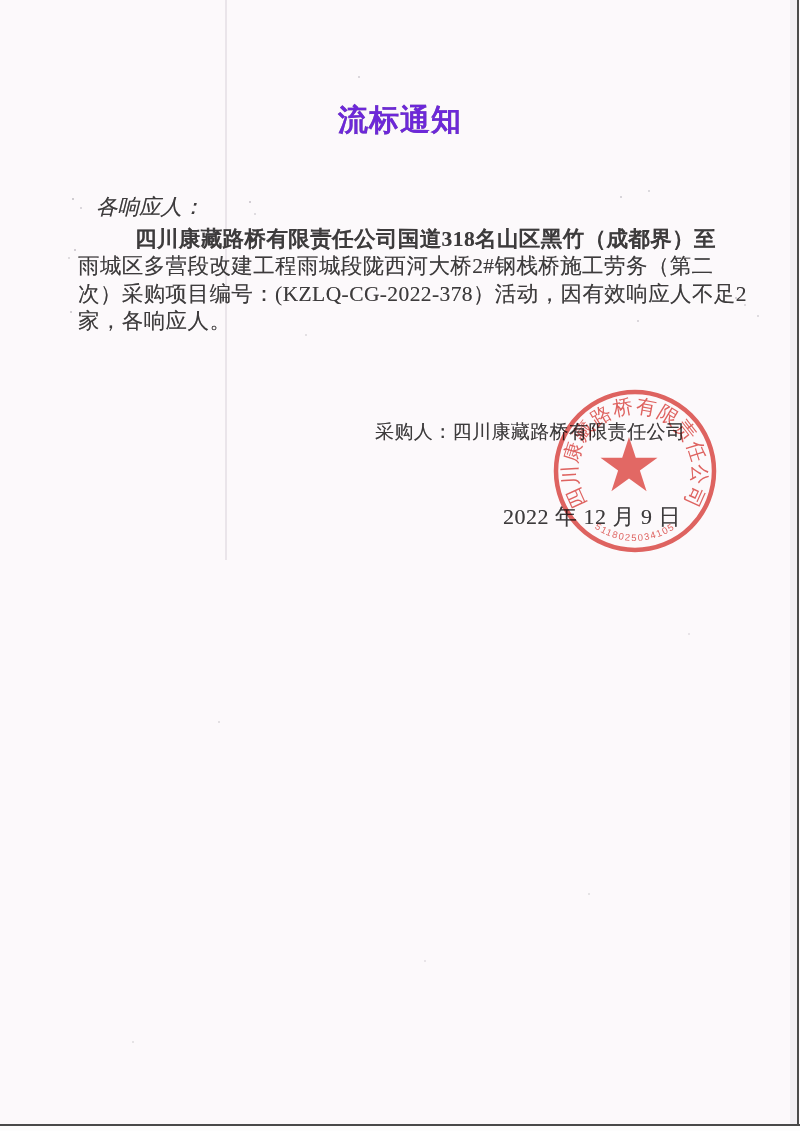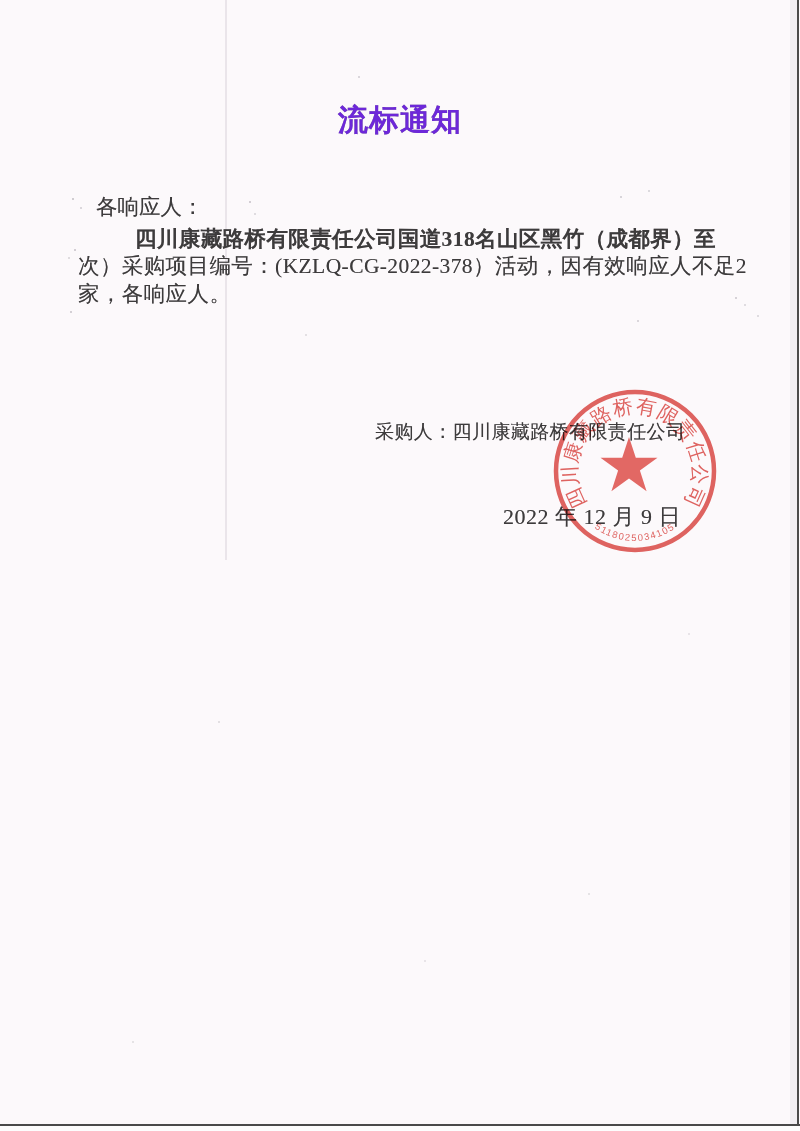--- a/index.html
+++ b/index.html
@@ -30,20 +30,21 @@
     letter-spacing: 1px;
     color: #6d28d9;
     text-shadow: 0 0 0.5px rgba(70,70,70,0.55);
   }
   .salutation {
     position: absolute;
     left: 96px; top: 192px;
     font-size: 21.5px;
     white-space: nowrap;
     text-shadow: 0 0 0.4px rgba(70,70,70,0.5);
+    font-style: italic;
   }
   .paragraph {
     position: absolute;
     left: 78px; top: 226px;
     width: 660px;
     font-size: 21.5px;
     line-height: 27.4px;
     letter-spacing: 0.4px;
     text-shadow: 0 0 0.4px rgba(70,70,70,0.5);
   }
@@ -139,20 +140,21 @@
 <div class="page">
 
   <div class="crease"></div>
 
   <h1 class="title">流标通知</h1>
 
   <div class="salutation">各响应人：</div>
 
   <div class="paragraph">
     <div class="line indent">四川康藏路桥有限责任公司国道318名山区黑竹（成都界）至</div>
+    <div class="line">雨城区多营段改建工程雨城段陇西河大桥2#钢栈桥施工劳务（第二</div>
     <div class="line">次）采购项目编号：(KZLQ-CG-2022-378）活动，因有效响应人不足2</div>
     <div class="line">家，各响应人。</div>
   </div>
 
   <div class="signature">采购人：四川康藏路桥有限责任公司</div>
 
   <div class="date">2022 年 12 月 9 日</div>
 
   <svg class="seal" viewBox="0 0 200 200" xmlns="http://www.w3.org/2000/svg">
     <defs>

